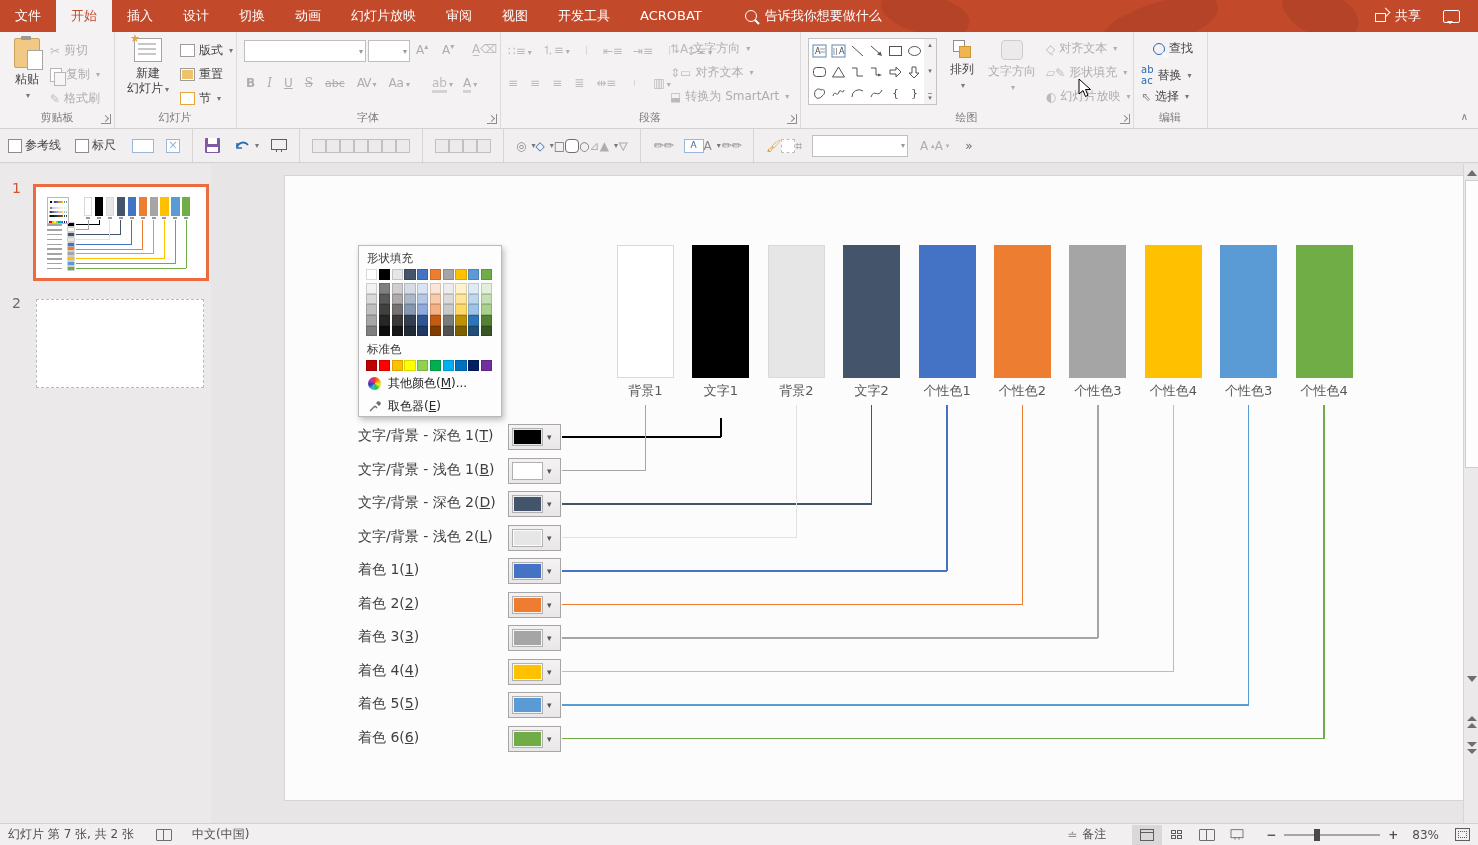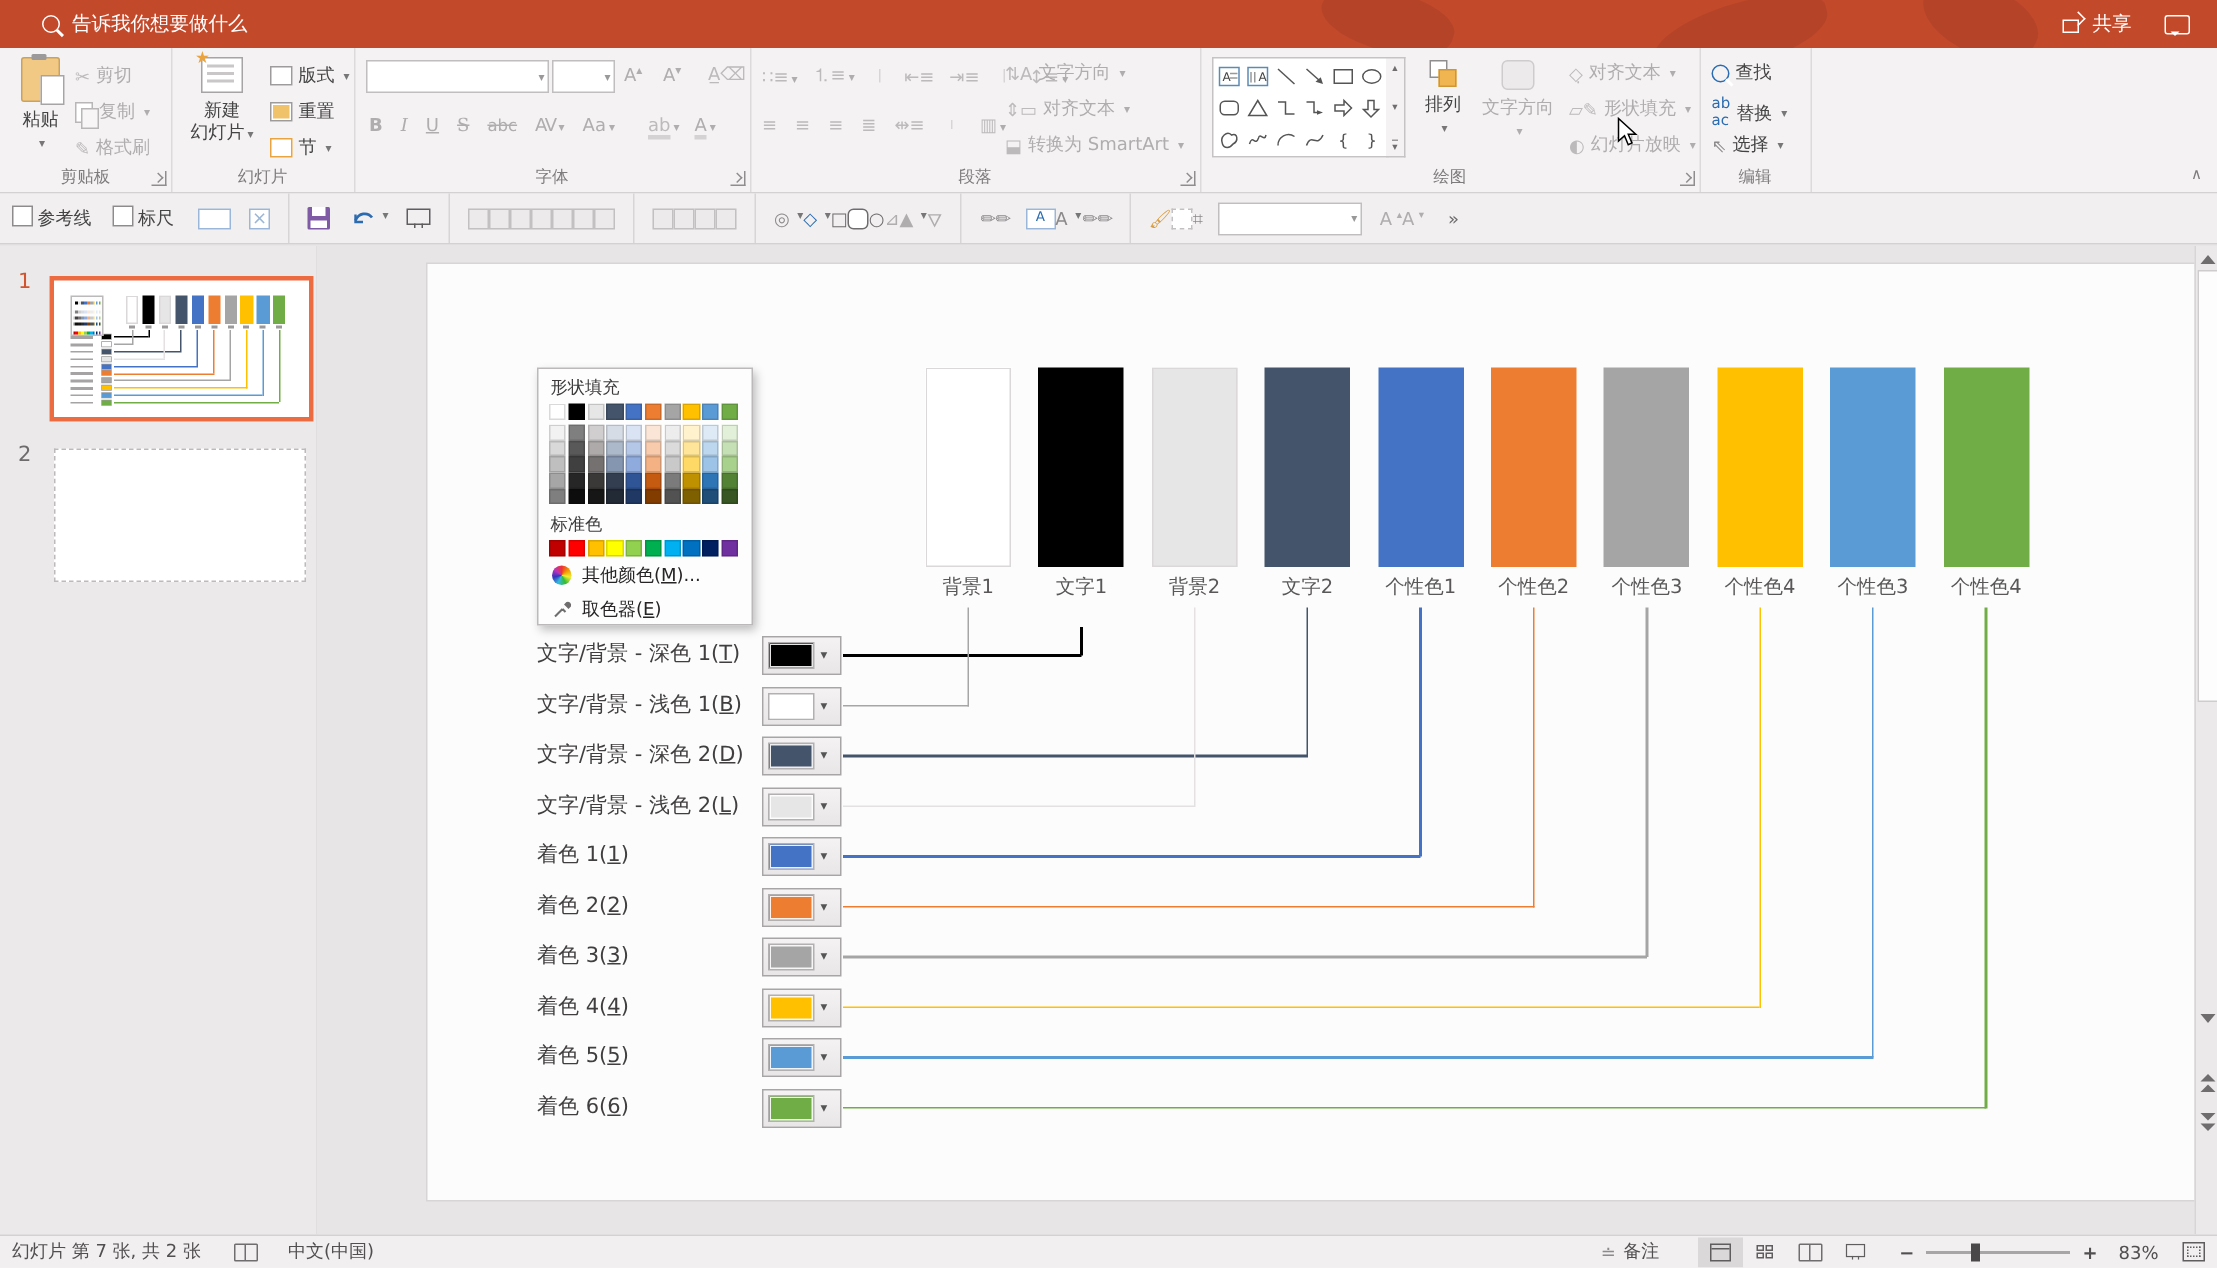--- a/index.html
+++ b/index.html
@@ -52,21 +52,21 @@
   .ic-arrange:after{content:"";position:absolute;right:0;bottom:0;width:10px;height:10px;background:#f0b551;border:1px solid #cf9636}
   .ic-qs{display:inline-block;width:20px;height:18px;border:1px solid #cfccce;border-radius:4px;background:#eceaeb;position:relative}
   .chk{display:inline-block;width:12px;height:12px;border:1px solid #8d8b8c;background:#fff;vertical-align:-2px}
   .vsep{width:1px;align-self:stretch;background:#d8d5d6;margin:4px 6px}
   .ic-save{display:inline-block;width:15px;height:15px;background:#7f5ba6;position:relative;border-radius:1px}
   .ic-save:before{content:"";position:absolute;left:3px;top:0;width:9px;height:6px;background:#fff}
   .ic-save:after{content:"";position:absolute;left:2px;bottom:1px;width:11px;height:5px;background:#fff}
   .ic-show{display:inline-block;width:16px;height:13px;position:relative}
   .ic-show:before{content:"";position:absolute;left:0;top:0;width:14px;height:9px;border:1.4px solid #5f5d5e}
   .ic-show:after{content:"";position:absolute;left:5px;top:10px;width:4px;height:3px;border-left:1.4px solid #5f5d5e;border-right:1.4px solid #5f5d5e}
-  .qi{display:inline-flex;gap:3px;font-size:12px;color:#444}
+  .qi{display:inline-flex;align-items:center;gap:3px;font-size:12px;color:#444}
   .qbox{display:inline-block;width:12px;height:12px;border:1px solid #c3c0c1;background:#eceaeb}
   .qbox.b{border-color:#9ab6d8;background:#fff}
   
   #quickbar{left:0;top:129px;width:1478px;height:34px;background:#f1eff0;border-bottom:1px solid #d4d1d2;display:flex;align-items:center;padding:0 8px;box-sizing:border-box}
   
   #workspace{left:0;top:164px;width:1478px;height:659px}
   #slidepanel{position:absolute;left:0;top:0;width:211px;height:659px;background:#ebe9ea;border-right:1px solid #c9c6c7}
   .thumb-num{position:absolute;font-size:14px;color:#6d6b6c}
   #thumb1{position:absolute;left:33px;top:20px;width:170px;height:91px;background:#fff;border:3px solid #ec6b40}
   #thumb2{position:absolute;left:36px;top:135px;width:166px;height:87px;background:#fff;border:1px dashed #bdbabb}
@@ -110,20 +110,33 @@
   .gscroll{position:absolute;width:13px;border:1px solid #c6c3c4;border-left:none;background:#f4f2f3;display:flex;flex-direction:column;align-items:center;justify-content:space-between;padding:2px 0;box-sizing:border-box;font-size:7px;color:#6f6d6e}
   .cursor-svg{position:absolute;z-index:50}
 </style>
 </head>
 <body>
 
 <div id="titlebar" class="abs">
   <div class="leaf" style="left:880px;top:-6px;width:90px;height:40px;transform:rotate(18deg)"></div>
   <div class="leaf" style="left:1100px;top:2px;width:120px;height:42px;transform:rotate(-14deg)"></div>
   <div class="leaf" style="left:1280px;top:-10px;width:80px;height:46px;transform:rotate(30deg)"></div>
+  <div id="tabs-host" style="display:flex">
+      <div class="ttab">文件</div>
+      <div class="ttab active">开始</div>
+      <div class="ttab">插入</div>
+      <div class="ttab">设计</div>
+      <div class="ttab">切换</div>
+      <div class="ttab">动画</div>
+      <div class="ttab">幻灯片放映</div>
+      <div class="ttab">审阅</div>
+      <div class="ttab">视图</div>
+      <div class="ttab">开发工具</div>
+      <div class="ttab">ACROBAT</div>
+    </div>
   <div id="tellme">
     <span class="mag"></span>
     <span>告诉我你想要做什么</span>
   </div>
   <div id="title-right">
     <span style="display:inline-flex;align-items:center;gap:6px">
       <span class="share-ic"></span>
       <span>共享</span>
     </span>
     <span class="bubble"></span>
@@ -375,21 +388,21 @@
     <div class="rrow dis" style="left:246px;top:56px">
         <span class="gi">◐</span>
         <span>幻灯片放映</span>
         <span class="caret">▾</span>
       </div>
     <div class="grp-label">绘图</div>
     <span class="launcher"></span>
   </div>
 
   <div class="grp" style="left:1133px;width:74px">
-    <div class="rrow" style="left:8px;top:8px">
+    <div class="rrow" style="left:20px;top:8px">
         <span class="mag" style="border-color:#2b6cb0"></span>
         <span>查找</span>
       </div>
     <div class="rrow" style="left:8px;top:32px">
         <span class="gi" style="color:#2b6cb0;font-size:10px">ab<br>ac</span>
         <span>替换</span>
         <span class="caret">▾</span>
       </div>
     <div class="rrow" style="left:8px;top:56px">
         <span class="gi">⇖</span>

